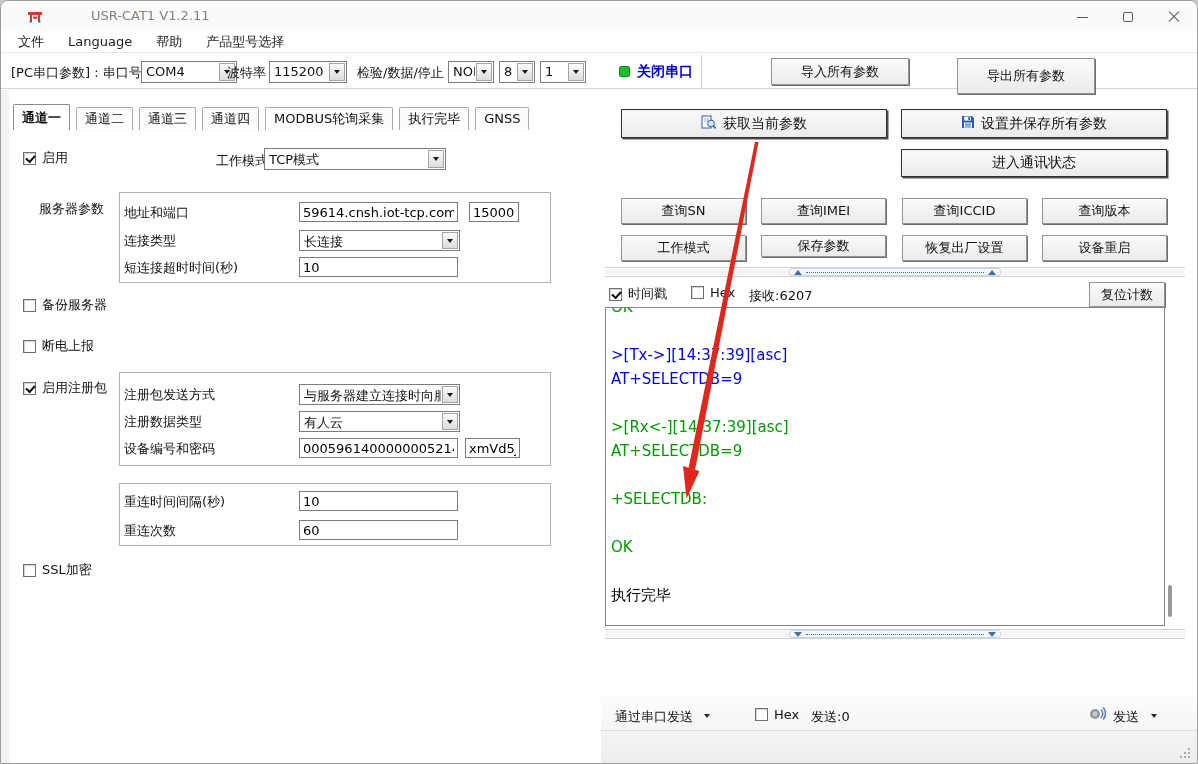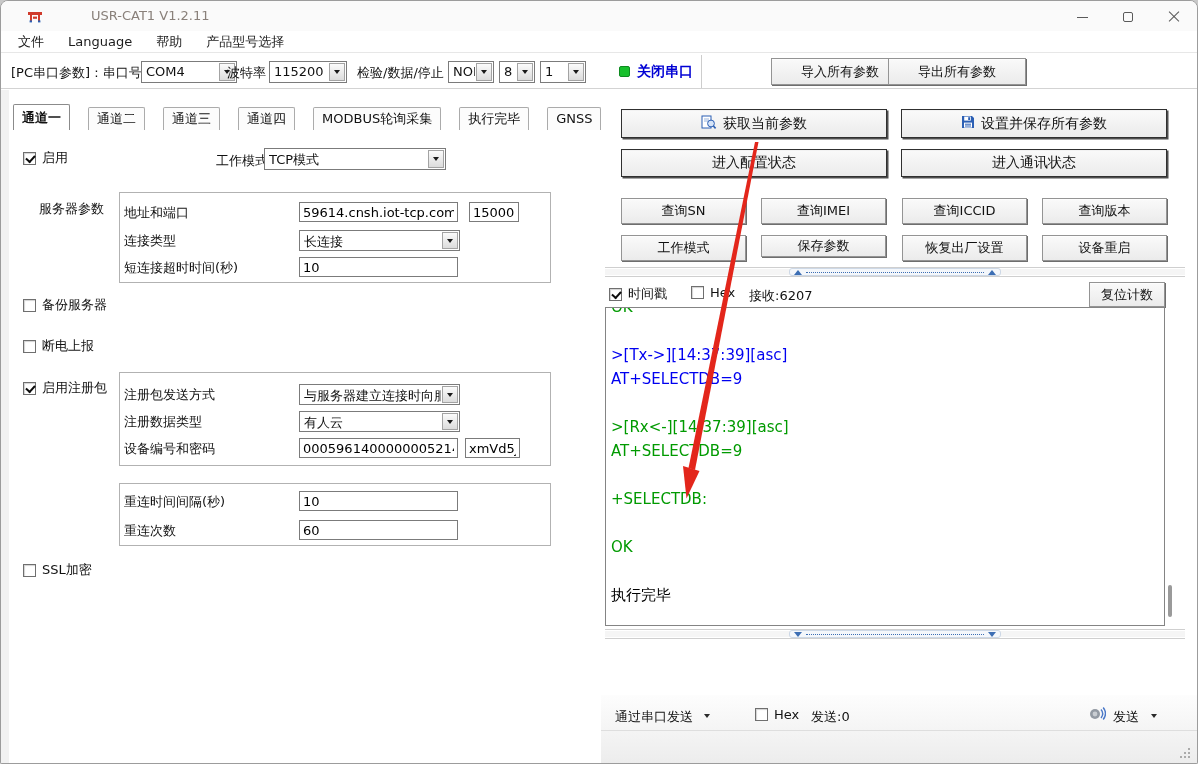--- a/index.html
+++ b/index.html
@@ -49,21 +49,21 @@
                        border-left:2px solid #0c0c0c; border-bottom:2px solid #0c0c0c; transform:rotate(-48deg); }
   .cb-label { font-size:13px; }
   .tin { position:absolute; height:20px; border:1px solid #7b7b7b; background:#fff;
          font:13px "DejaVu Sans","Liberation Sans",sans-serif; padding:0 3px; }
   .lbl { position:absolute; font-size:13px; white-space:nowrap; }
 
   
   .left-strip { position:absolute; left:0; top:89px; width:8px; height:675px; background:#f2f2f2; }
   .tabs { position:absolute; left:12px; top:103px; height:26px; display:flex; align-items:flex-end; }
   .tab { height:23px; line-height:22px; padding:0 8px; border:1px solid #ababab; border-bottom:none;
-         background:#fcfcfc; margin-right:18px; font-size:13px; border-radius:2px 2px 0 0; }
+         background:#fcfcfc; margin-right:6px; font-size:13px; border-radius:2px 2px 0 0; }
   .tab.active { height:26px; line-height:25px; font-weight:bold; border-color:#8b8b8b; background:#fff; }
   .grp { position:absolute; border:1px solid #b2b2b2; }
   .grp .flabel { position:absolute; left:4px; width:172px; font-size:13px; white-space:nowrap; }
 
   
   .hsplit { position:absolute; height:10px; background:#f5f5f5;
             box-shadow:inset 0 1px 0 #cfcfcf, inset 0 -1px 0 #cfcfcf, inset 0 2px 0 #fff, inset 0 -2px 0 #fff;
             display:flex; align-items:center; justify-content:center; }
   .split-handle { width:212px; height:8px; background:#f4f7fb; border:1px solid #cdd8e6; border-radius:3px;
                   display:flex; align-items:center; gap:4px; padding:0 4px; }
@@ -148,21 +148,21 @@
     <div class="combo" style="left:539px;top:8px;width:46px">
       <span class="combo-text">1</span>
       <span class="combo-btn"></span>
     </div>
     <span class="indicator"></span>
     <span class="closeport">关闭串口</span>
     <span class="vsep"></span>
     <div class="btn lite" style="left:770px;top:5px;width:138px;height:27px">
       <span>导入所有参数</span>
     </div>
-    <div class="btn lite" style="left:887px;top:5px;width:138px;height:27px">
+    <div class="btn lite" style="left:956px;top:5px;width:138px;height:36px">
       <span>导出所有参数</span>
     </div>
   </div>
 
   <div class="left-strip"></div>
 
   <div class="tabs">
     <div class="tab active">通道一</div>
     <div class="tab">通道二</div>
     <div class="tab">通道三</div>
@@ -255,23 +255,20 @@
         <path d="M1 1h10l2 2v10H1z" fill="#2b5fb4"></path>
         <rect x="3.2" y="1.6" width="6.6" height="4" fill="#fff"></rect>
         <rect x="7.2" y="2.2" width="1.8" height="2.8" fill="#2b5fb4"></rect>
         <rect x="3" y="7.6" width="8" height="5" fill="#fff"></rect>
         <line x1="4" y1="9.2" x2="10" y2="9.2" stroke="#2b5fb4"></line>
           <line x1="4" y1="11" x2="10" y2="11" stroke="#2b5fb4"></line>
       </svg>
     </span>
     <span>设置并保存所有参数</span>
   </div>
-  <div class="btn dark" style="left:620px;top:148px;width:266px;height:28px">
-    <span>进入配置状态</span>
-  </div>
   <div class="btn dark" style="left:900px;top:148px;width:266px;height:28px">
     <span>进入通讯状态</span>
   </div>
 
   <div class="btn lite" style="left:620px;top:197px;width:125px;height:26px">
       <span>查询SN</span>
     </div>
   <div class="btn lite" style="left:760px;top:197px;width:125px;height:26px">
       <span>查询IMEI</span>
     </div>

